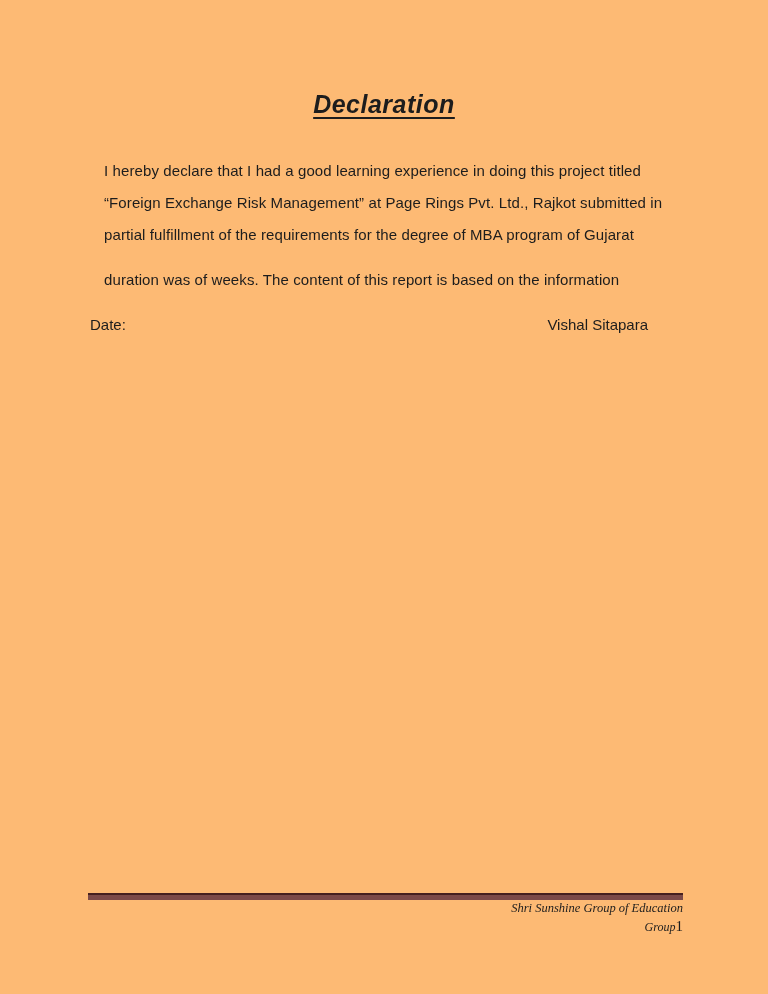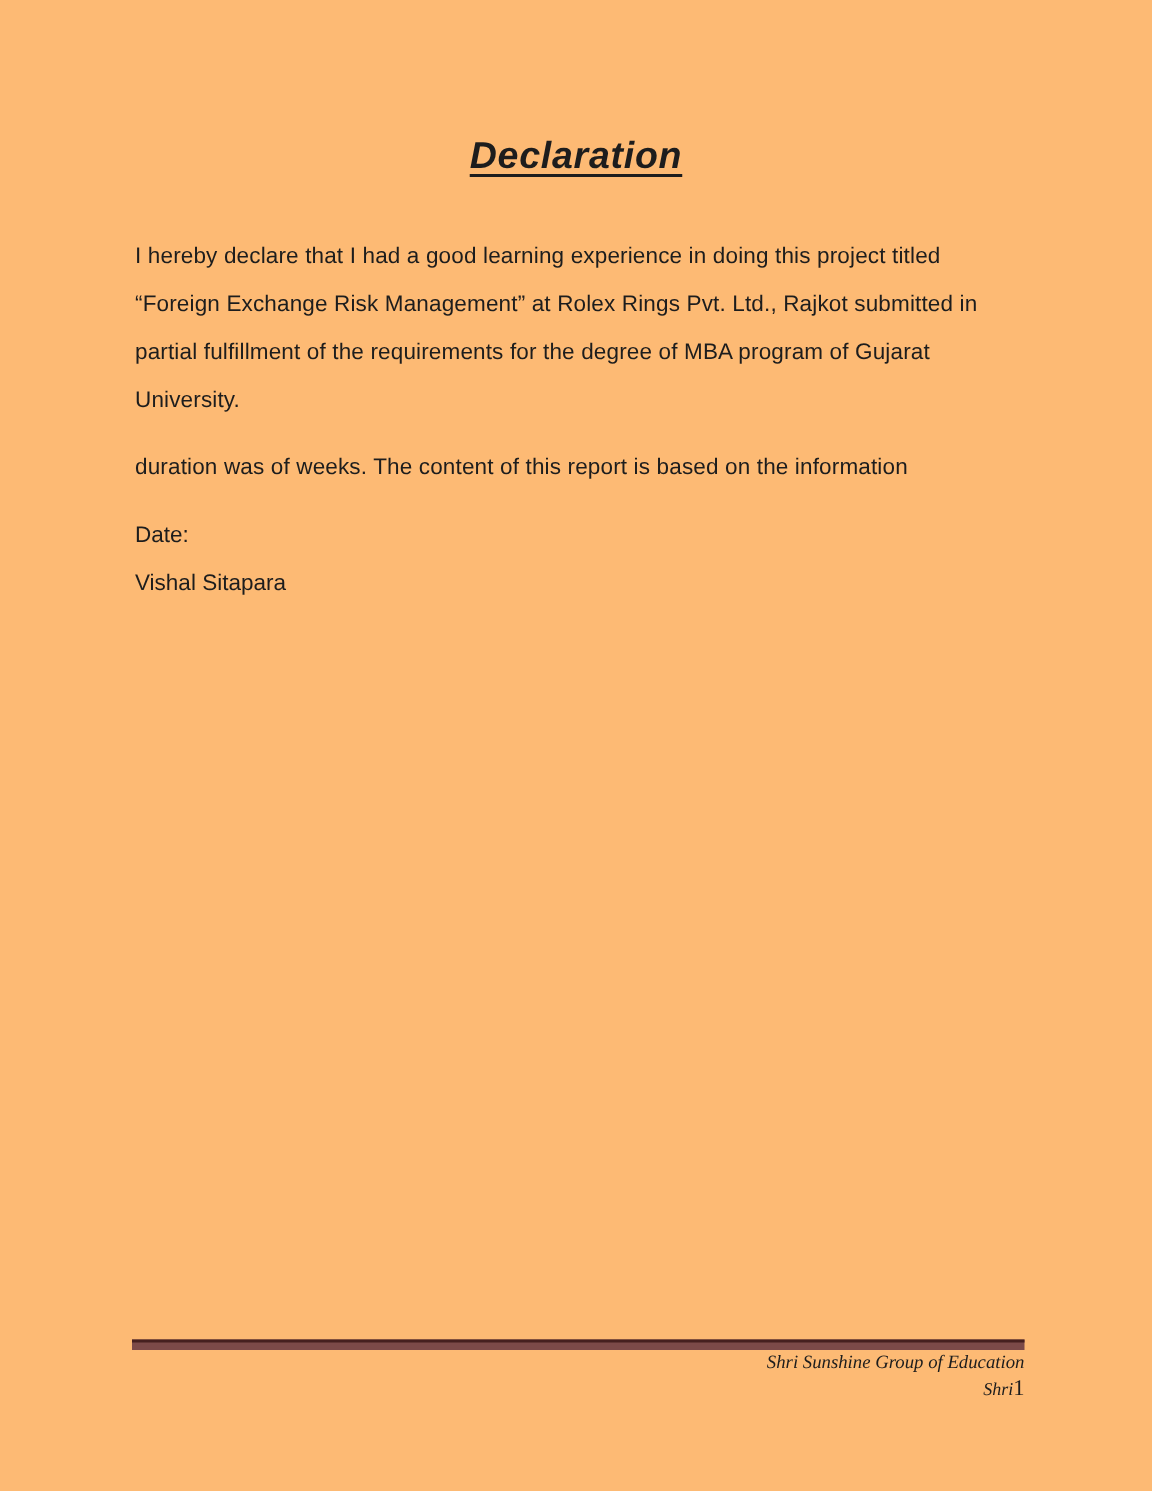--- a/index.html
+++ b/index.html
@@ -30,38 +30,37 @@
     font-weight: bold;
     font-style: italic;
     letter-spacing: 0.5px;
   }
   .doc-title .underlined {
     text-decoration: underline;
     text-decoration-thickness: 2px;
     text-underline-offset: 4px;
   }
   .para {
-    margin: 0 0 13px 0;
+    margin: 0 0 13px 14px;
     font-size: 15px;
     letter-spacing: 0.1px;
   }
   .para .line {
     display: block;
     line-height: 32px;
     white-space: nowrap;
   }
   .sig-row {
     display: flex;
     justify-content: space-between;
     align-items: baseline;
     font-size: 15px;
     line-height: 32px;
     margin-bottom: 13px;
     padding-right: 30px;
-    flex-direction: column;
   }
   .place-row {
     font-size: 15px;
     line-height: 32px;
   }
   .footer {
     position: absolute;
     left: 88px;
     top: 893px;
     width: 595px;
@@ -101,38 +100,37 @@
 
 <div class="page">
   <div class="content">
 
     <div class="doc-title">
       <span class="underlined">Declaration</span>
     </div>
 
     <p class="para">
       <span class="line">I hereby declare that I had a good learning experience in doing this project titled</span>
-      <span class="line">“Foreign Exchange Risk Management” at Rolex Rings Pvt. Ltd., Rajkot submitted in</span>
+      <span class="line">“Foreign Exchange Risk Management” at Page Rings Pvt. Ltd., Rajkot submitted in</span>
       <span class="line">partial fulfillment of the requirements for the degree of MBA program of Gujarat</span>
-      <span class="line">University.</span>
     </p>
 
     <p class="para">
       <span class="line">duration was of weeks. The content of this report is based on the information</span>
     </p>
 
 
     <div class="sig-row">
       <span>Date:</span>
       <span>Vishal Sitapara</span>
     </div>
 
 
   </div>
 
   <div class="footer">
     <div class="footer-rule"></div>
     <div class="footer-institution">Shri Sunshine Group of Education</div>
     <div class="footer-page">
-      <span class="page-word">Shri</span><span class="page-num">1</span>
+      <span class="page-word">Group</span><span class="page-num">1</span>
     </div>
   </div>
 </div>
 
 </body></html>

